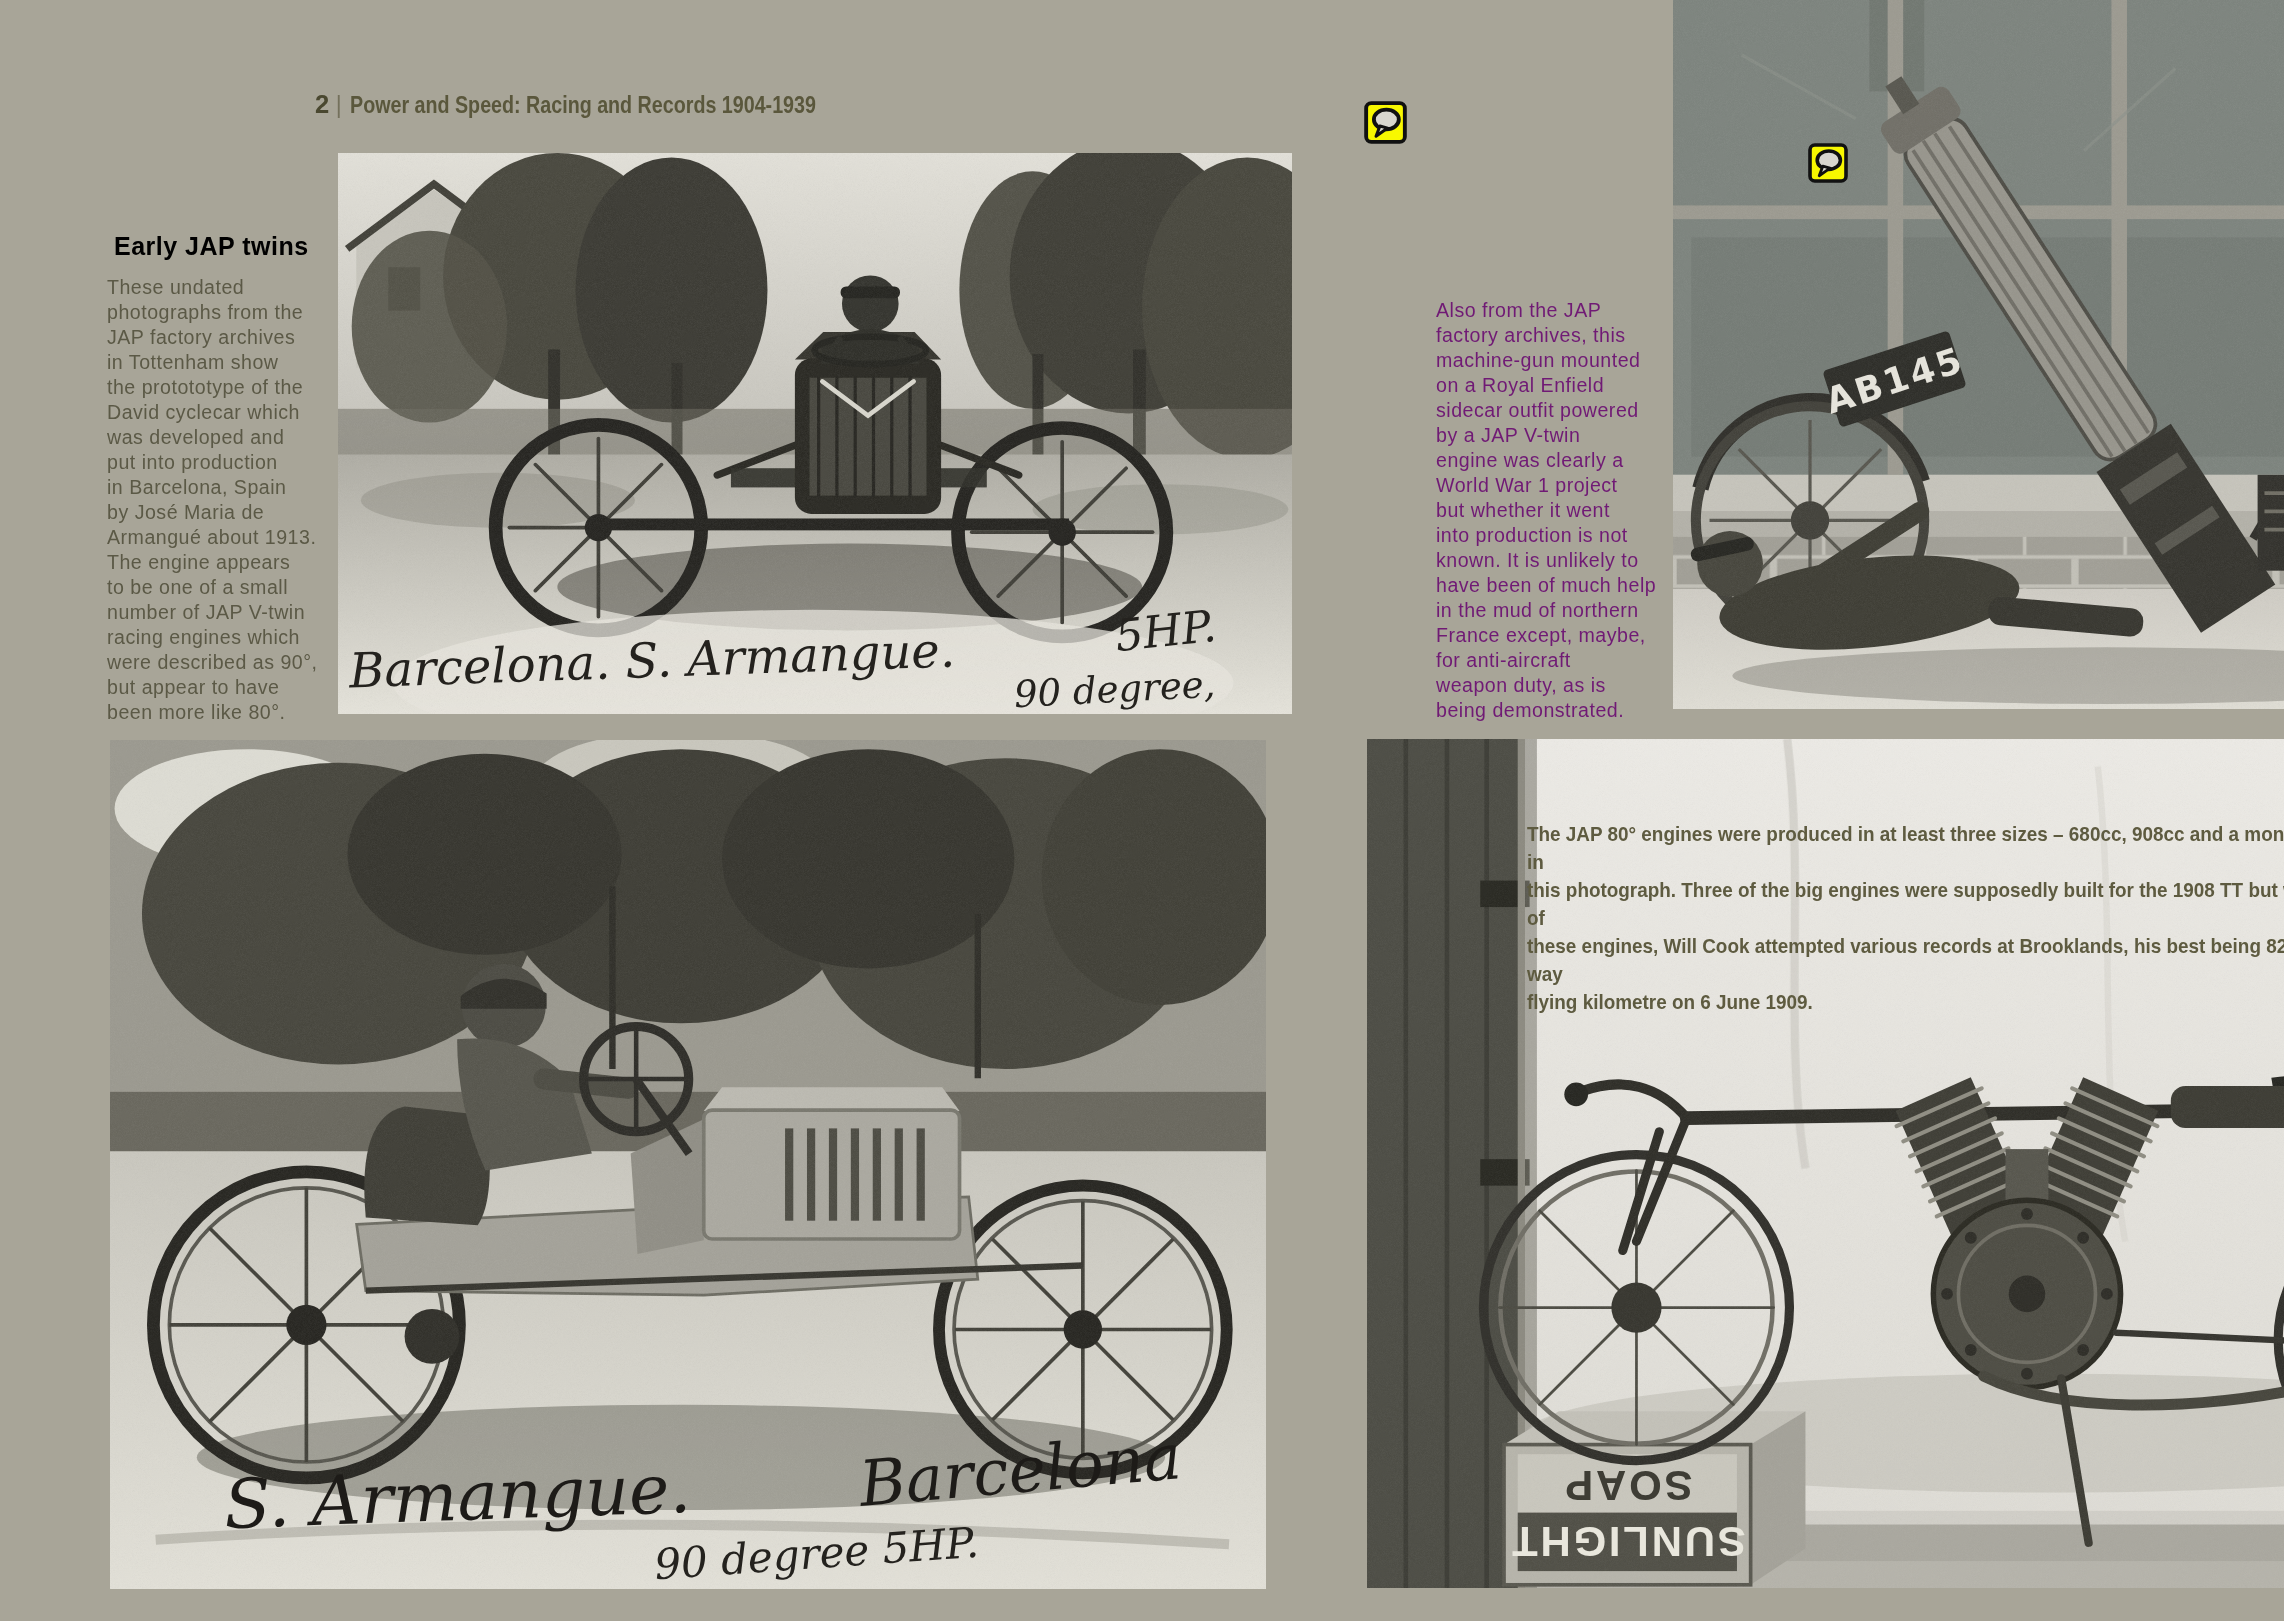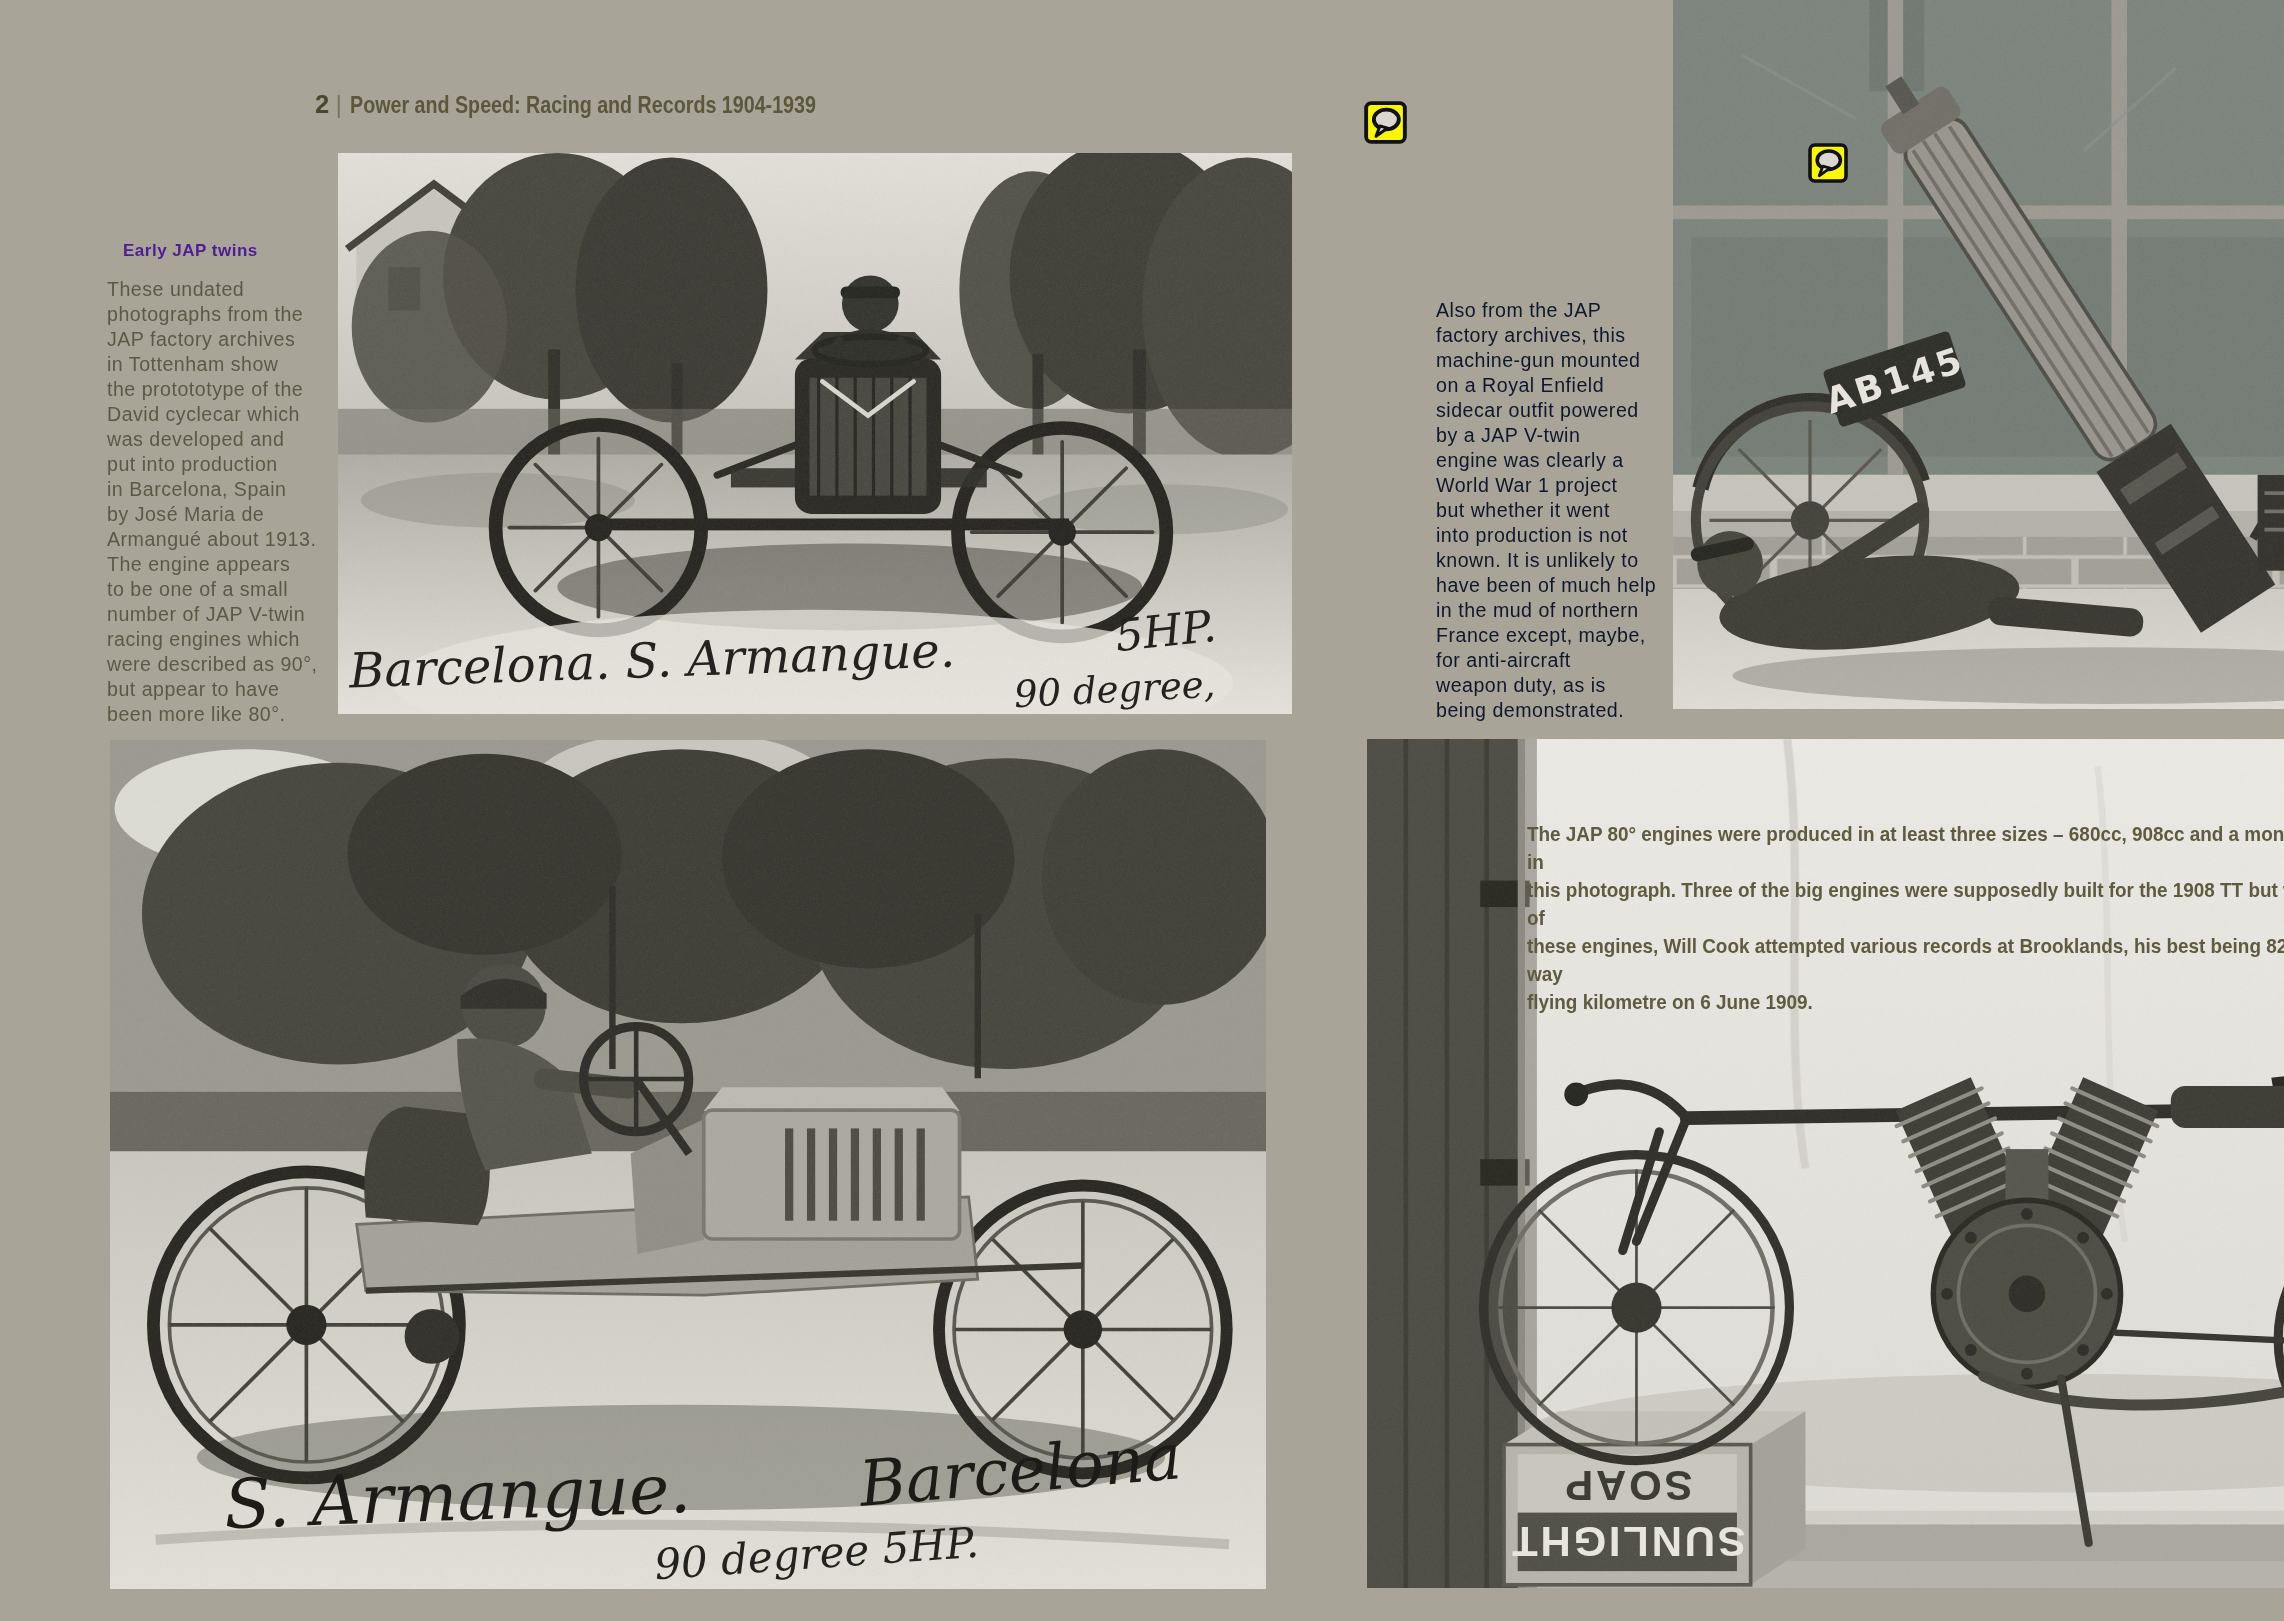--- a/index.html
+++ b/index.html
@@ -7,26 +7,26 @@
   .page{position:relative;width:2665px;height:1622px;background:#a8a598;overflow:hidden;}
 
   
   .pg-header{position:absolute;left:315px;top:90px;display:flex;align-items:baseline;white-space:nowrap;}
   .pg-num{font-size:25.6px;font-weight:bold;color:#4a4830;}
   .pg-sep{font-size:23px;font-weight:300;color:#74715c;margin:0 8.2px 0 6.4px;}
   .pg-title{font-size:24px;font-weight:bold;color:#5a573c;display:inline-block;transform:scaleX(.82);transform-origin:left bottom;letter-spacing:0;}
 
   
   .sidebar{position:absolute;left:107px;top:225px;width:256px;}
-  .sidebar h2{margin:16px;font-size:17px;font-weight:bold;color:#4c1d95;letter-spacing:0.5px;}
+  .sidebar h2{margin:7px;font-size:25px;font-weight:bold;color:#000000;letter-spacing:0.5px;}
   .body-text{margin:14px 0 0 0;font-size:19.6px;line-height:25px;letter-spacing:0.5px;color:#5b5946;}
   .multiline{white-space:pre-line;}
 
   
-  .caption-mid{position:absolute;left:1436px;top:298px;width:265px;font-size:19.6px;line-height:25px;letter-spacing:0.5px;color:#0f172a;}
+  .caption-mid{position:absolute;left:1436px;top:298px;width:265px;font-size:19.6px;line-height:25px;letter-spacing:0.5px;color:#701a75;}
   .caption-bottom{position:absolute;left:160px;top:81px;width:1096px;font-size:21px;line-height:28px;color:#5e5b40;transform:scaleX(.9);transform-origin:left top;font-weight:bold;-webkit-text-stroke:0;}
 
   
   .photo{position:absolute;margin:0;overflow:hidden;background:#8b897f;box-shadow:inset 0 0 64px rgba(0,0,0,.22);}
   .photo>svg{position:absolute;left:0;top:0;width:100%;height:100%;display:block;}
   .photo-tl{left:338px;top:153px;width:954px;height:561px;}
   .photo-tr{left:1673px;top:0;width:992px;height:709px;}
   .photo-bl{left:110px;top:740px;width:1156px;height:849px;}
   .photo-br{left:1367px;top:739px;width:1298px;height:849px;}
 

